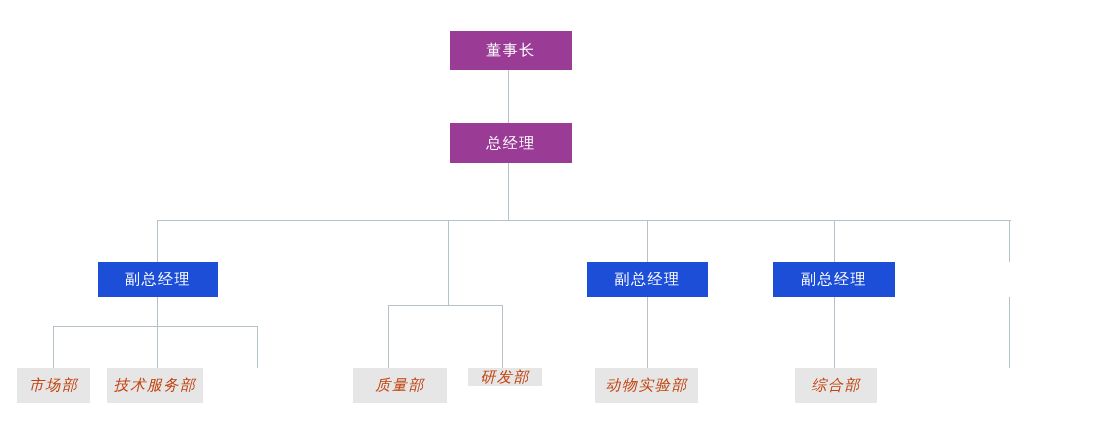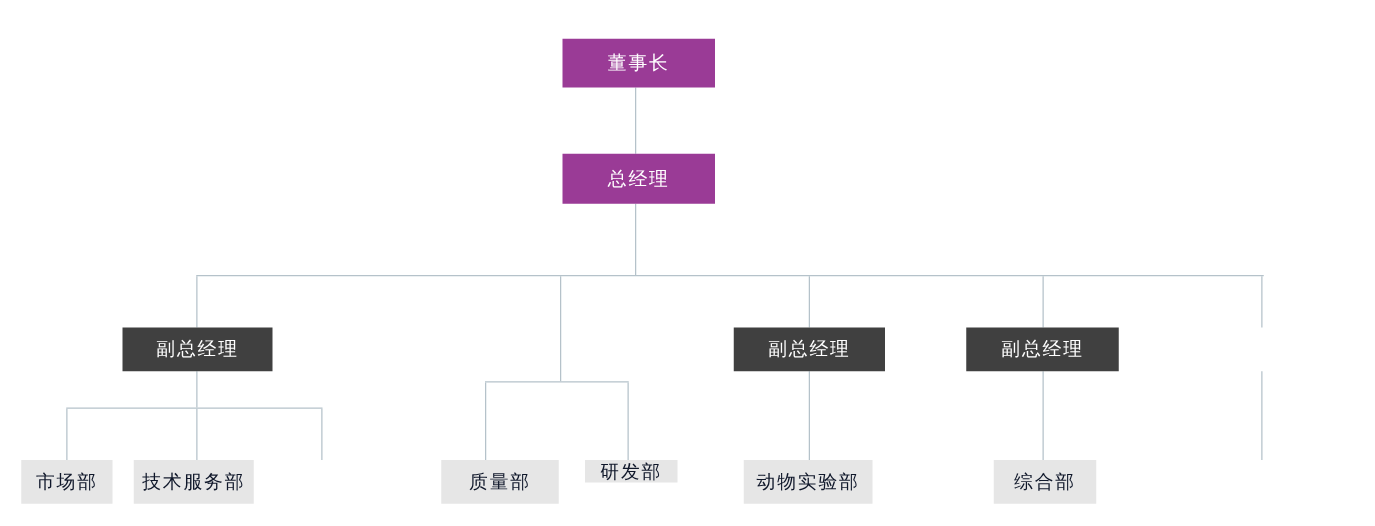--- a/index.html
+++ b/index.html
@@ -22,26 +22,27 @@
     font-size: 15px;
     letter-spacing: 1.5px;
     white-space: nowrap;
     box-sizing: border-box;
   }
   .lvl-exec {
     background: #9A3B96;
     color: #ffffff;
   }
   .lvl-mgr {
-    background: #404040;
+    background: #1d4ed8;
     color: #ffffff;
   }
   .lvl-dept {
     background: #E6E6E6;
-    color: #0f172a;
+    color: #c2410c;
+    font-style: italic;
   }
   .line {
     position: absolute;
     background: #B5C2CA;
   }
 </style>
 </head>
 <body>
 
 <div class="canvas">

